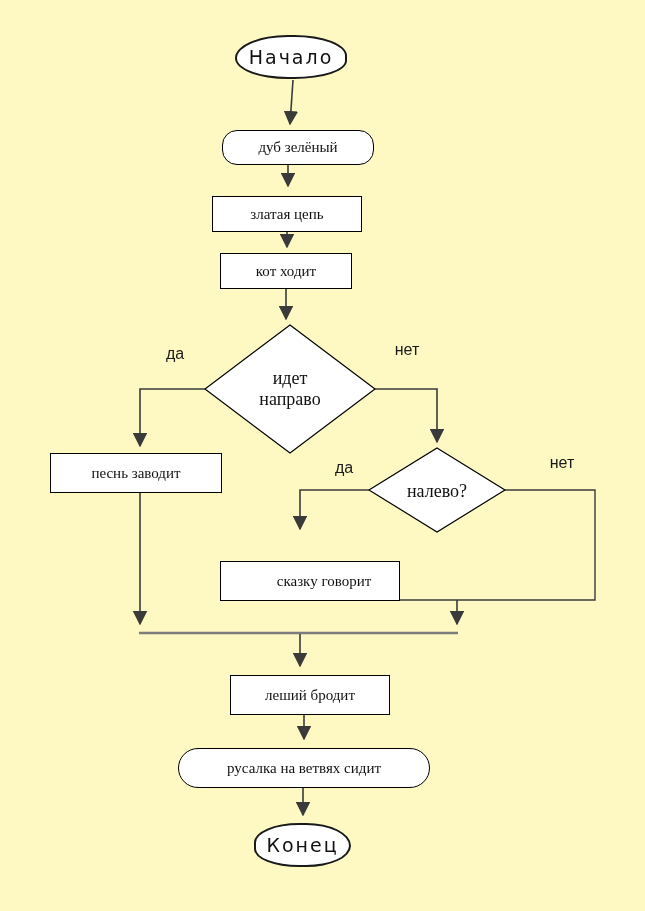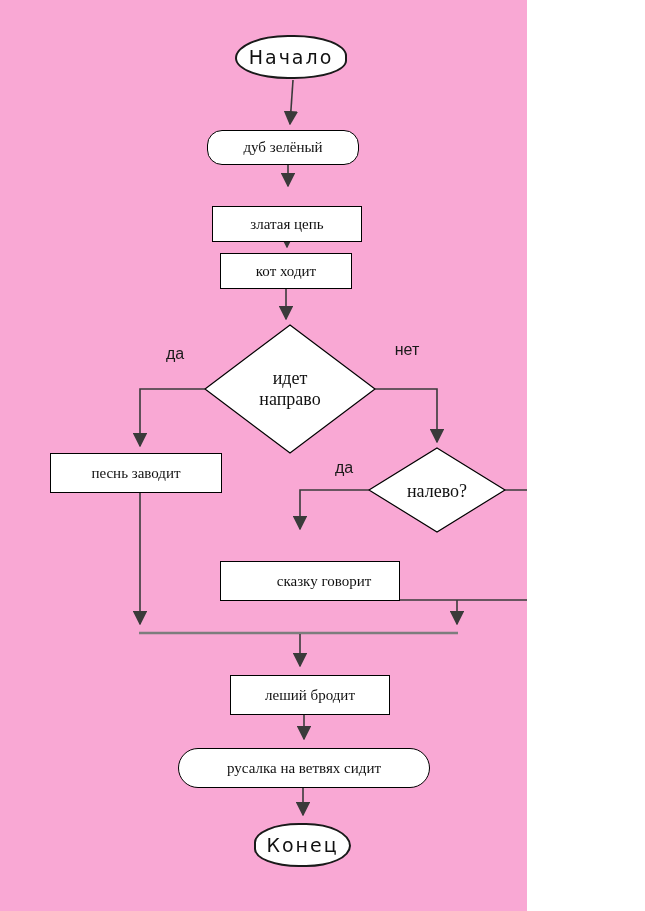--- a/index.html
+++ b/index.html
@@ -3,23 +3,23 @@
 <meta charset="utf-8">
 <style>
   html, body {
     margin: 0;
     padding: 0;
     background: #ffffff;
     font-family: "Liberation Serif", serif;
   }
   .canvas {
     position: relative;
-    width: 527px;
+    width: 645px;
     height: 911px;
-    background: #f9a8d4;
+    background: #fef9c3;
     overflow: hidden;
   }
   svg.wires {
     position: absolute;
     left: 0;
     top: 0;
     z-index: 0;
   }
   .node {
     position: absolute;
@@ -108,25 +108,25 @@
   </svg>
 
   <div class="node terminal start" style="left:235px; top:35px; width:112px; height:44px;">
     <span>Начало</span>
   </div>
 
   <div class="node terminal end" style="left:254px; top:823px; width:97px; height:44px;">
     <span>Конец</span>
   </div>
 
-  <div class="node process" style="left:207px; top:130px; width:152px; height:35px;border-radius:15px;">
+  <div class="node process" style="left:222px; top:130px; width:152px; height:35px;border-radius:15px;">
     <span>дуб зелёный</span>
   </div>
 
-  <div class="node process" style="left:212px; top:206px; width:150px; height:36px;">
+  <div class="node process" style="left:212px; top:196px; width:150px; height:36px;">
     <span>златая цепь</span>
   </div>
 
   <div class="node process" style="left:220px; top:253px; width:132px; height:36px;">
     <span>кот ходит</span>
   </div>
 
   <div class="node process" style="left:50px; top:453px; width:172px; height:40px;">
     <span>песнь заводит</span>
   </div>

